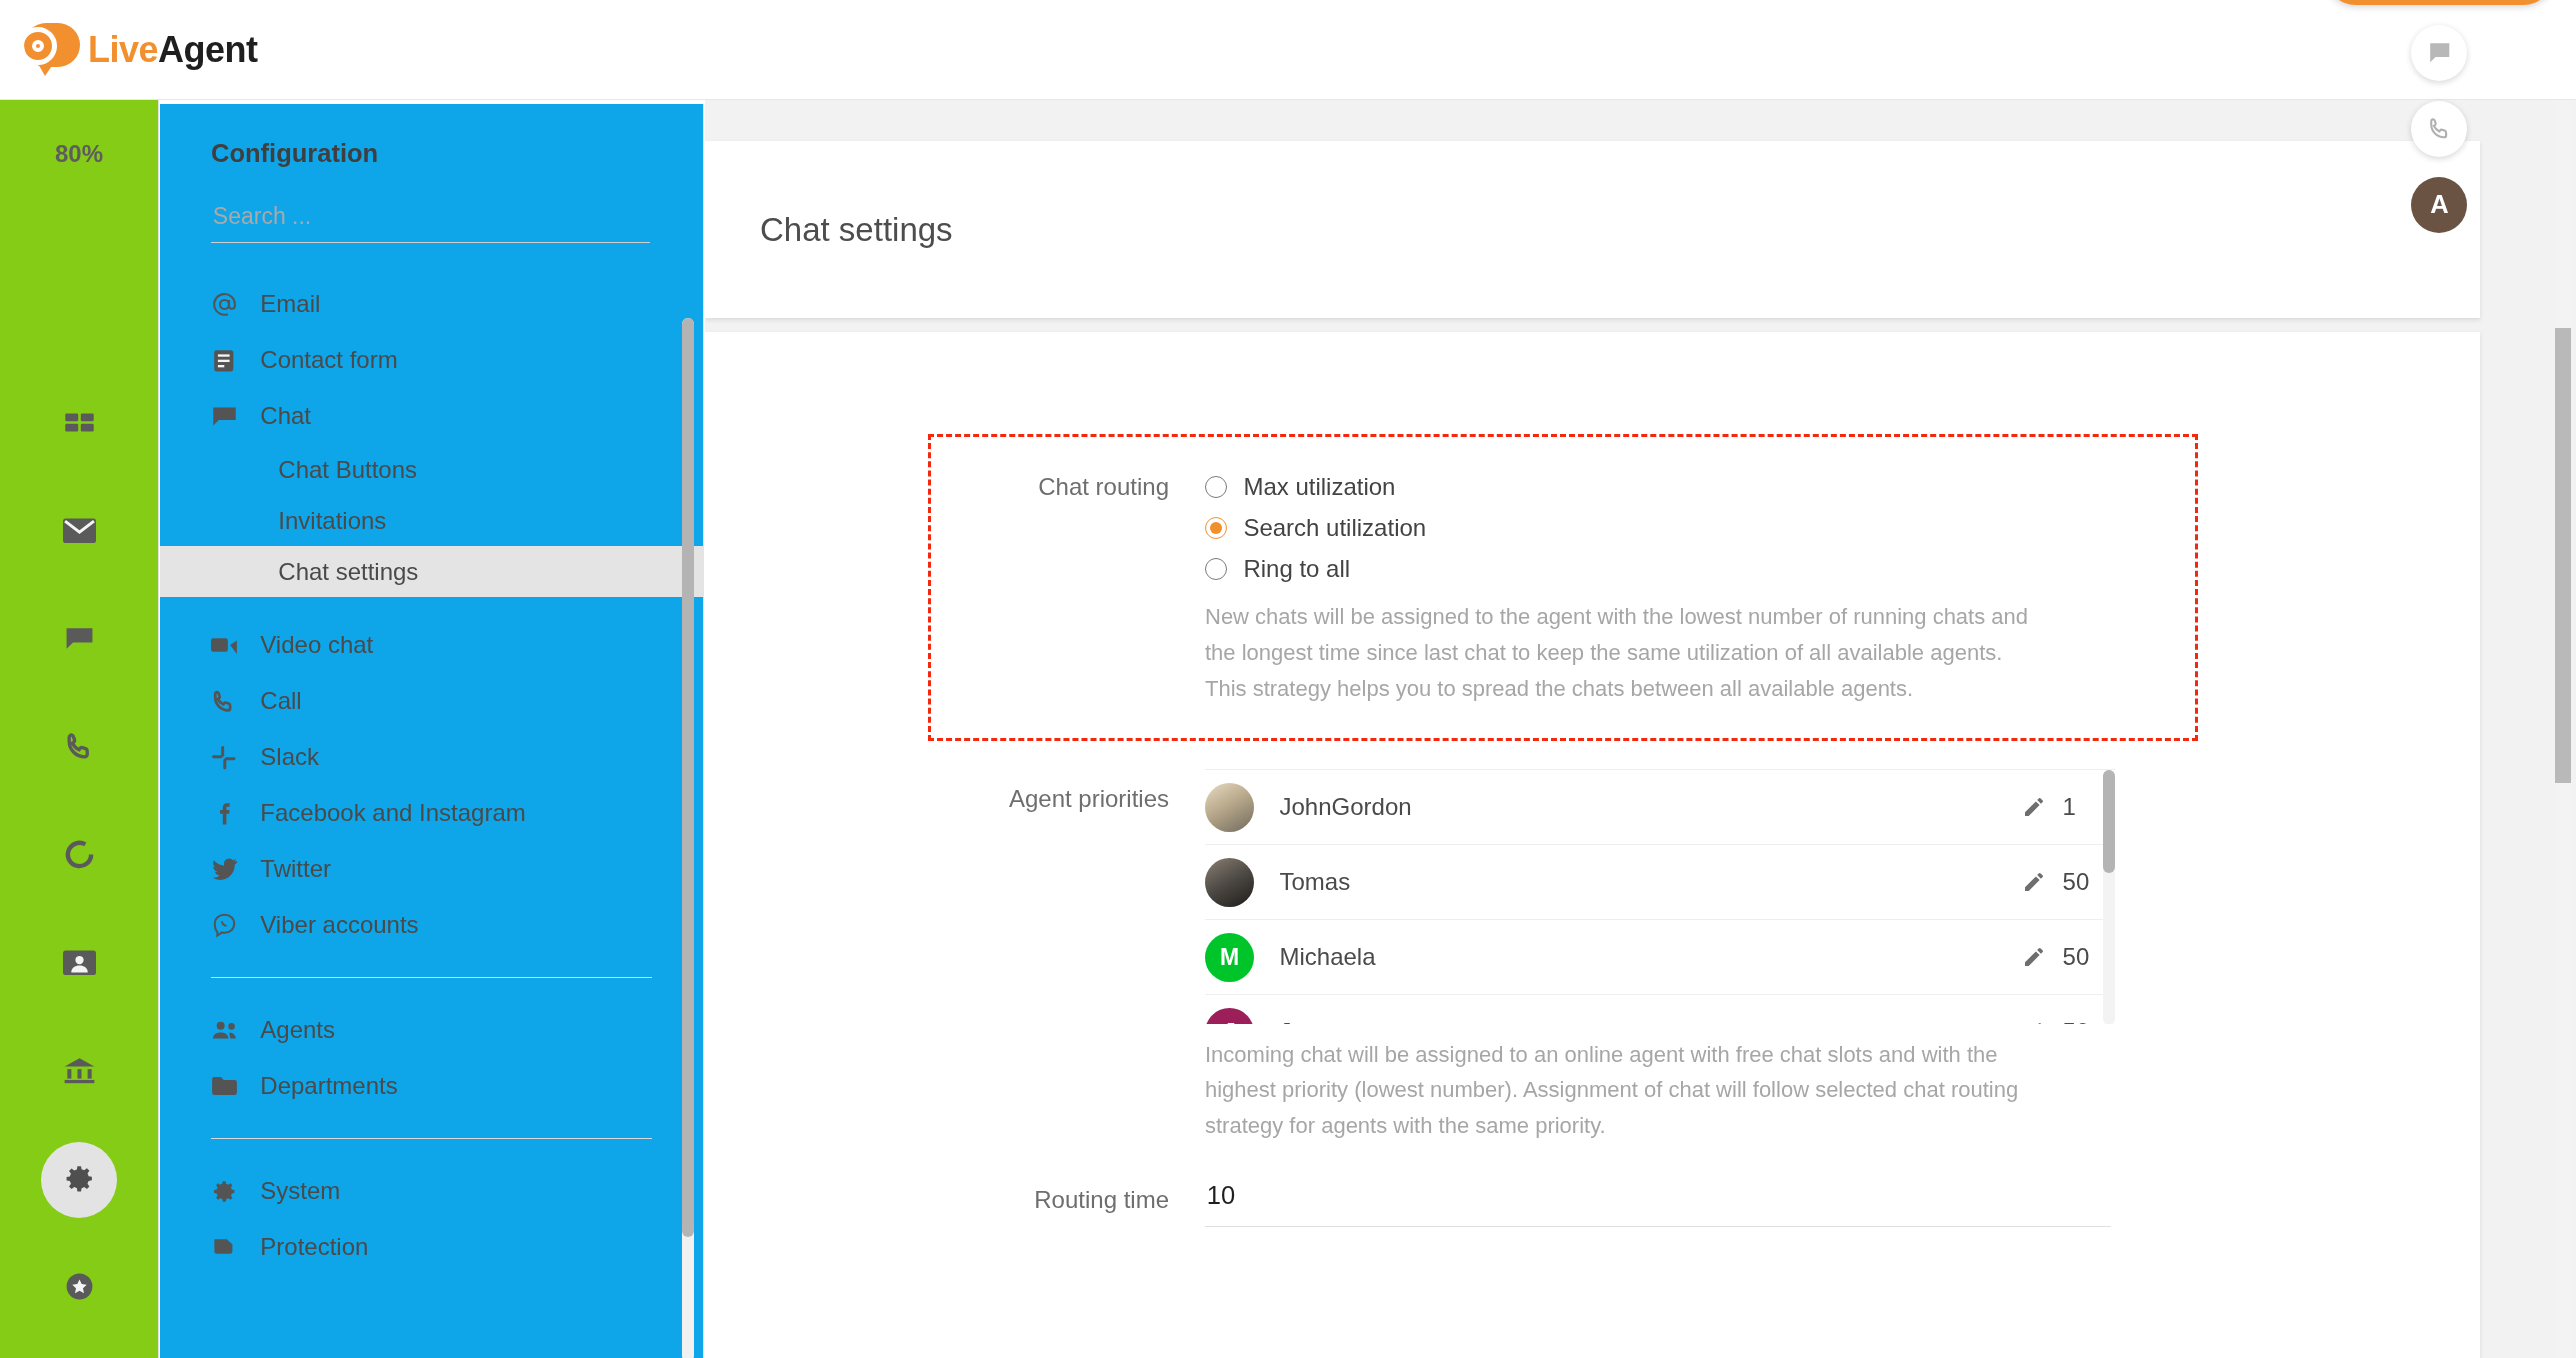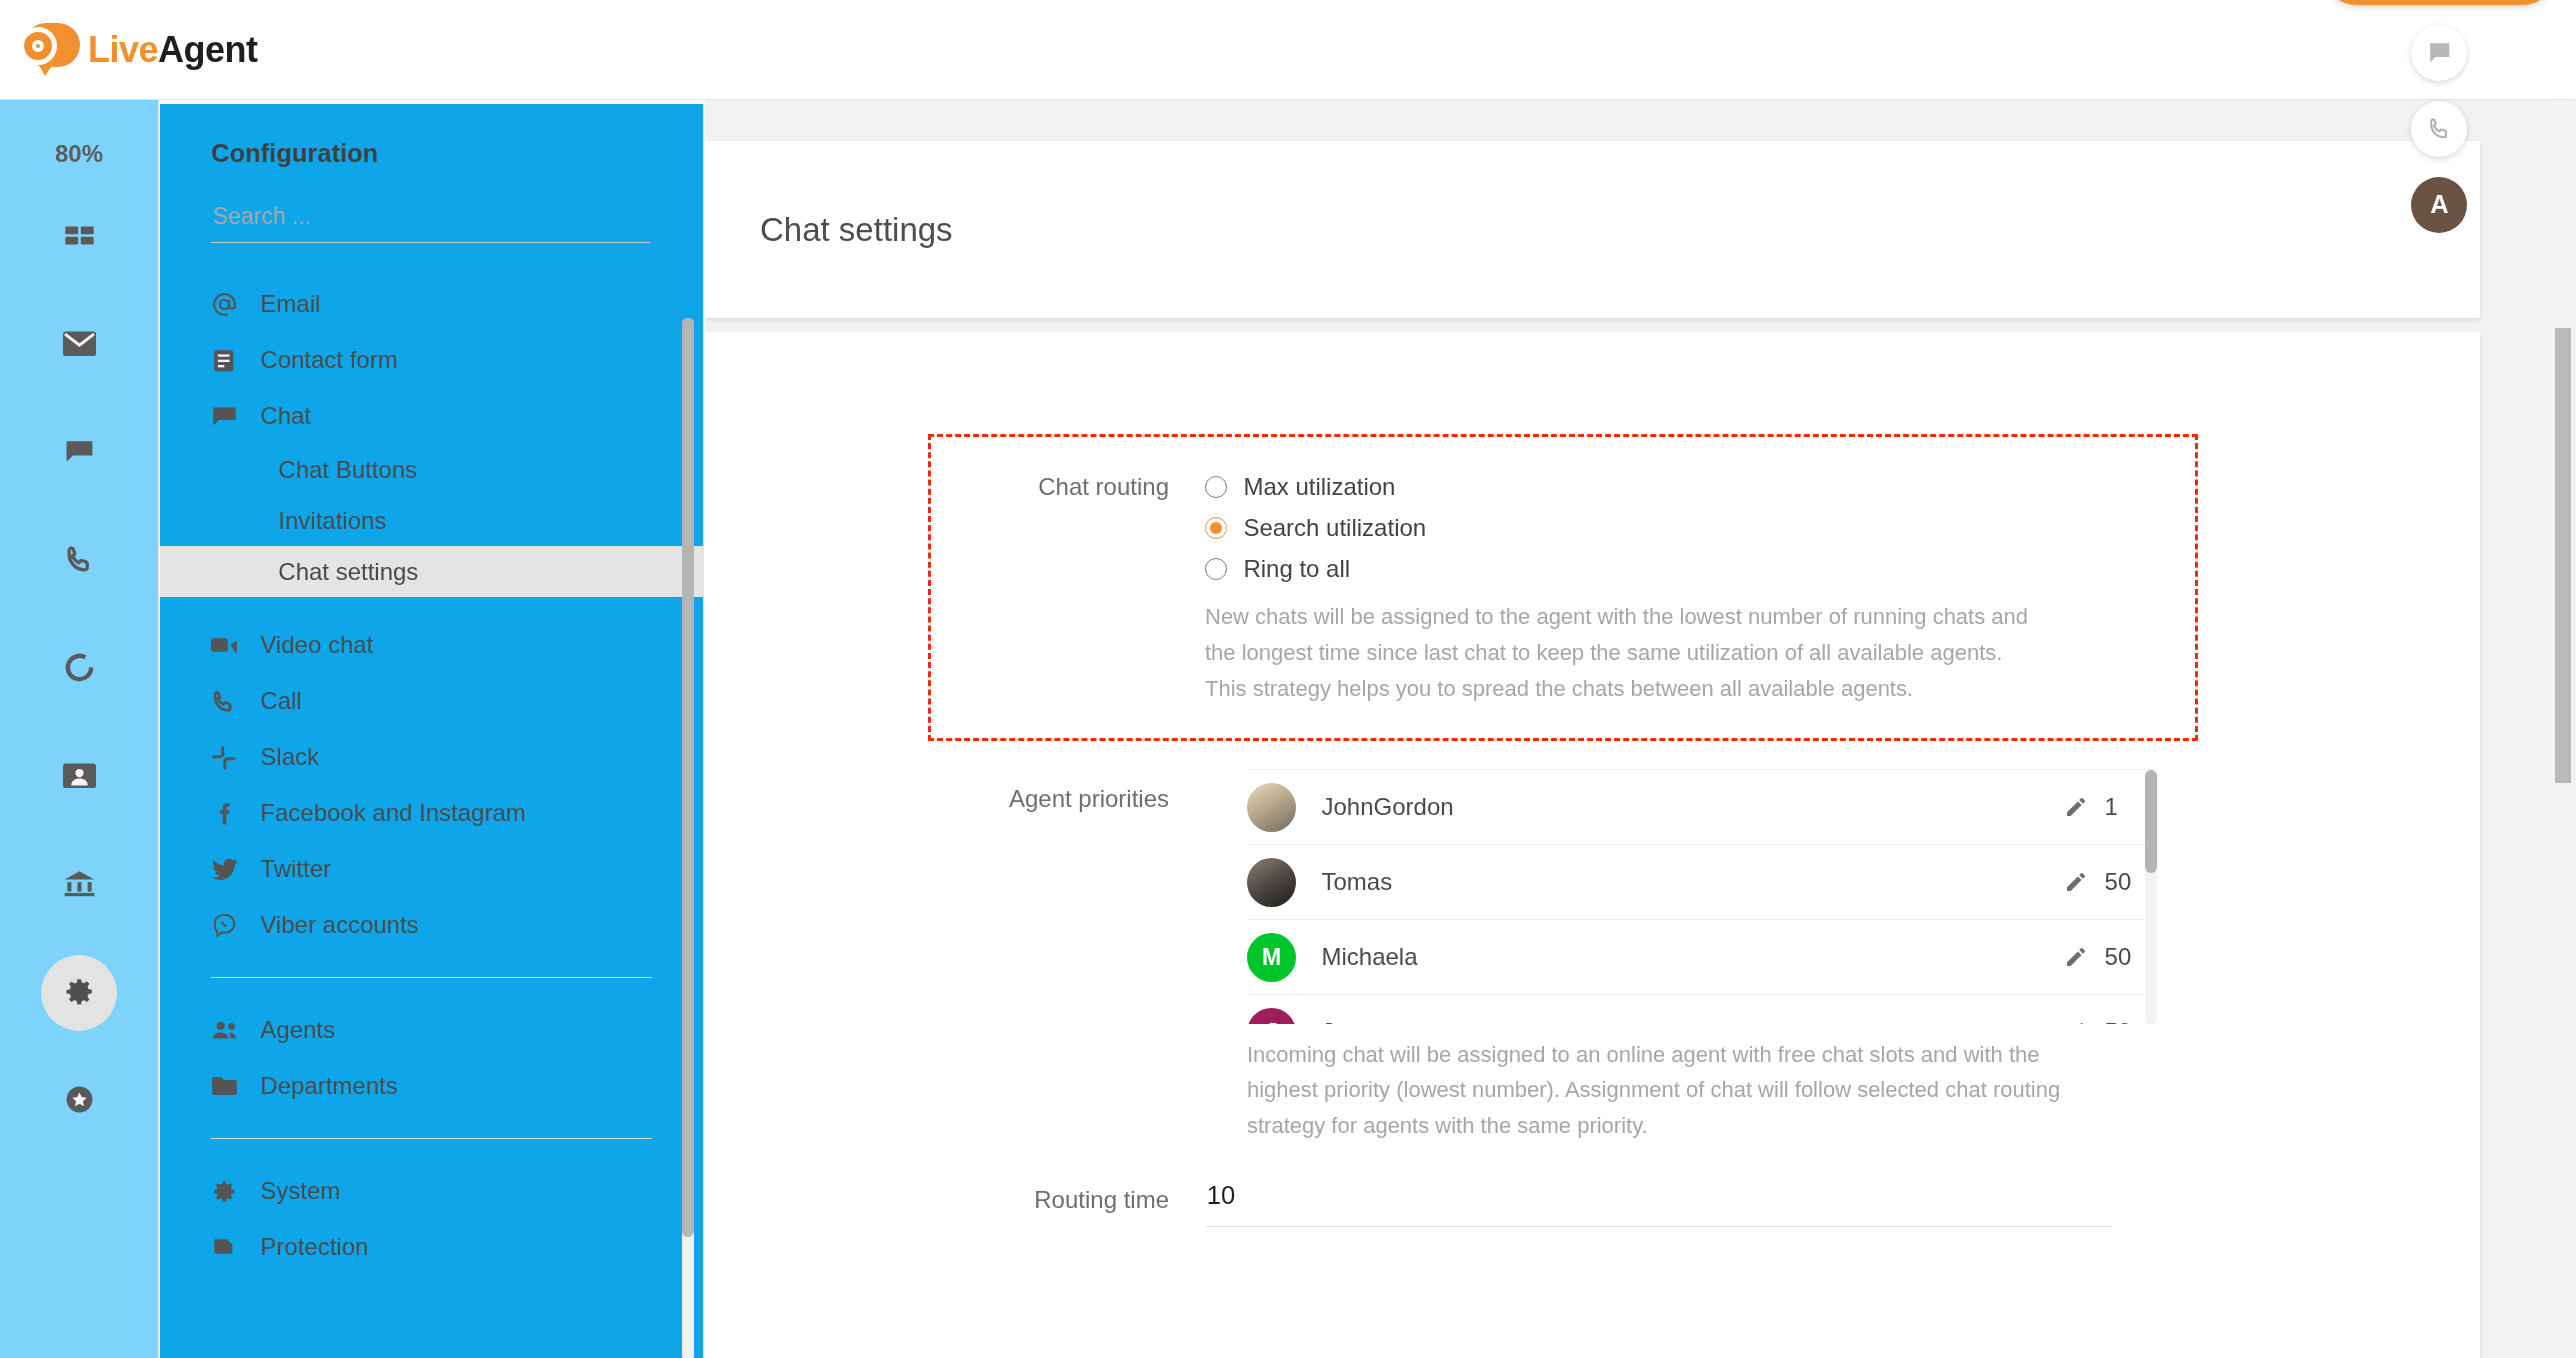--- a/index.html
+++ b/index.html
@@ -76,23 +76,23 @@
     width: 56px; height: 56px; border-radius: 50%;
     background: #6b5344; color: #ffffff;
     display: flex; align-items: center; justify-content: center;
     font-size: 25.5px; font-weight: 700;
   }
 
   
   .rail {
     position: absolute; left: 0; top: 100px;
     width: 159px; height: 1258px;
-    background: #7dd3fc;
+    background: #84cc16;
     border-right: 0.9px solid #e3e3e3;
-    display: flex; flex-direction: column; align-items: center;
+    display: flex; flex-direction: column; align-items: center; justify-content: space-between;
   }
   .rail-pct {
     margin-top: 40px; font-size: 24px; font-weight: 700; color: #5d5d5d;
   }
   .rail-items { margin-top: 31px; display: flex; flex-direction: column; align-items: center; }
   .rail-item {
     width: 76px; height: 76px; border-radius: 50%;
     display: flex; align-items: center; justify-content: center;
     margin-bottom: 32px; color: #5a5a5a;
   }
@@ -200,21 +200,21 @@
     display: block; width: 12px; height: 12px; border-radius: 50%;
     background: #f2902f;
   }
   .radio-label { font-size: 24px; color: #434343; }
   .help-text {
     font-size: 22px; line-height: 1.62; color: #a6a6a6;
     max-width: 842px; margin-top: 12.7px;
   }
 
   
-  .agents { left: 0; top: 437px; width: 1729px; gap: 42px; }
+  .agents { left: 0; top: 437px; width: 1729px; }
   .agents .row-label { width: 464px; padding-top: 16.4px; }
   .agents .row-field { margin-left: 36px; }
   .agent-list {
     width: 910px; height: 255px;
     overflow: hidden; position: relative;
     border-top: 0.9px solid #eeeeee;
   }
   .agent-row {
     display: flex; align-items: center;
     height: 75px; border-bottom: 0.9px solid #eeeeee;

